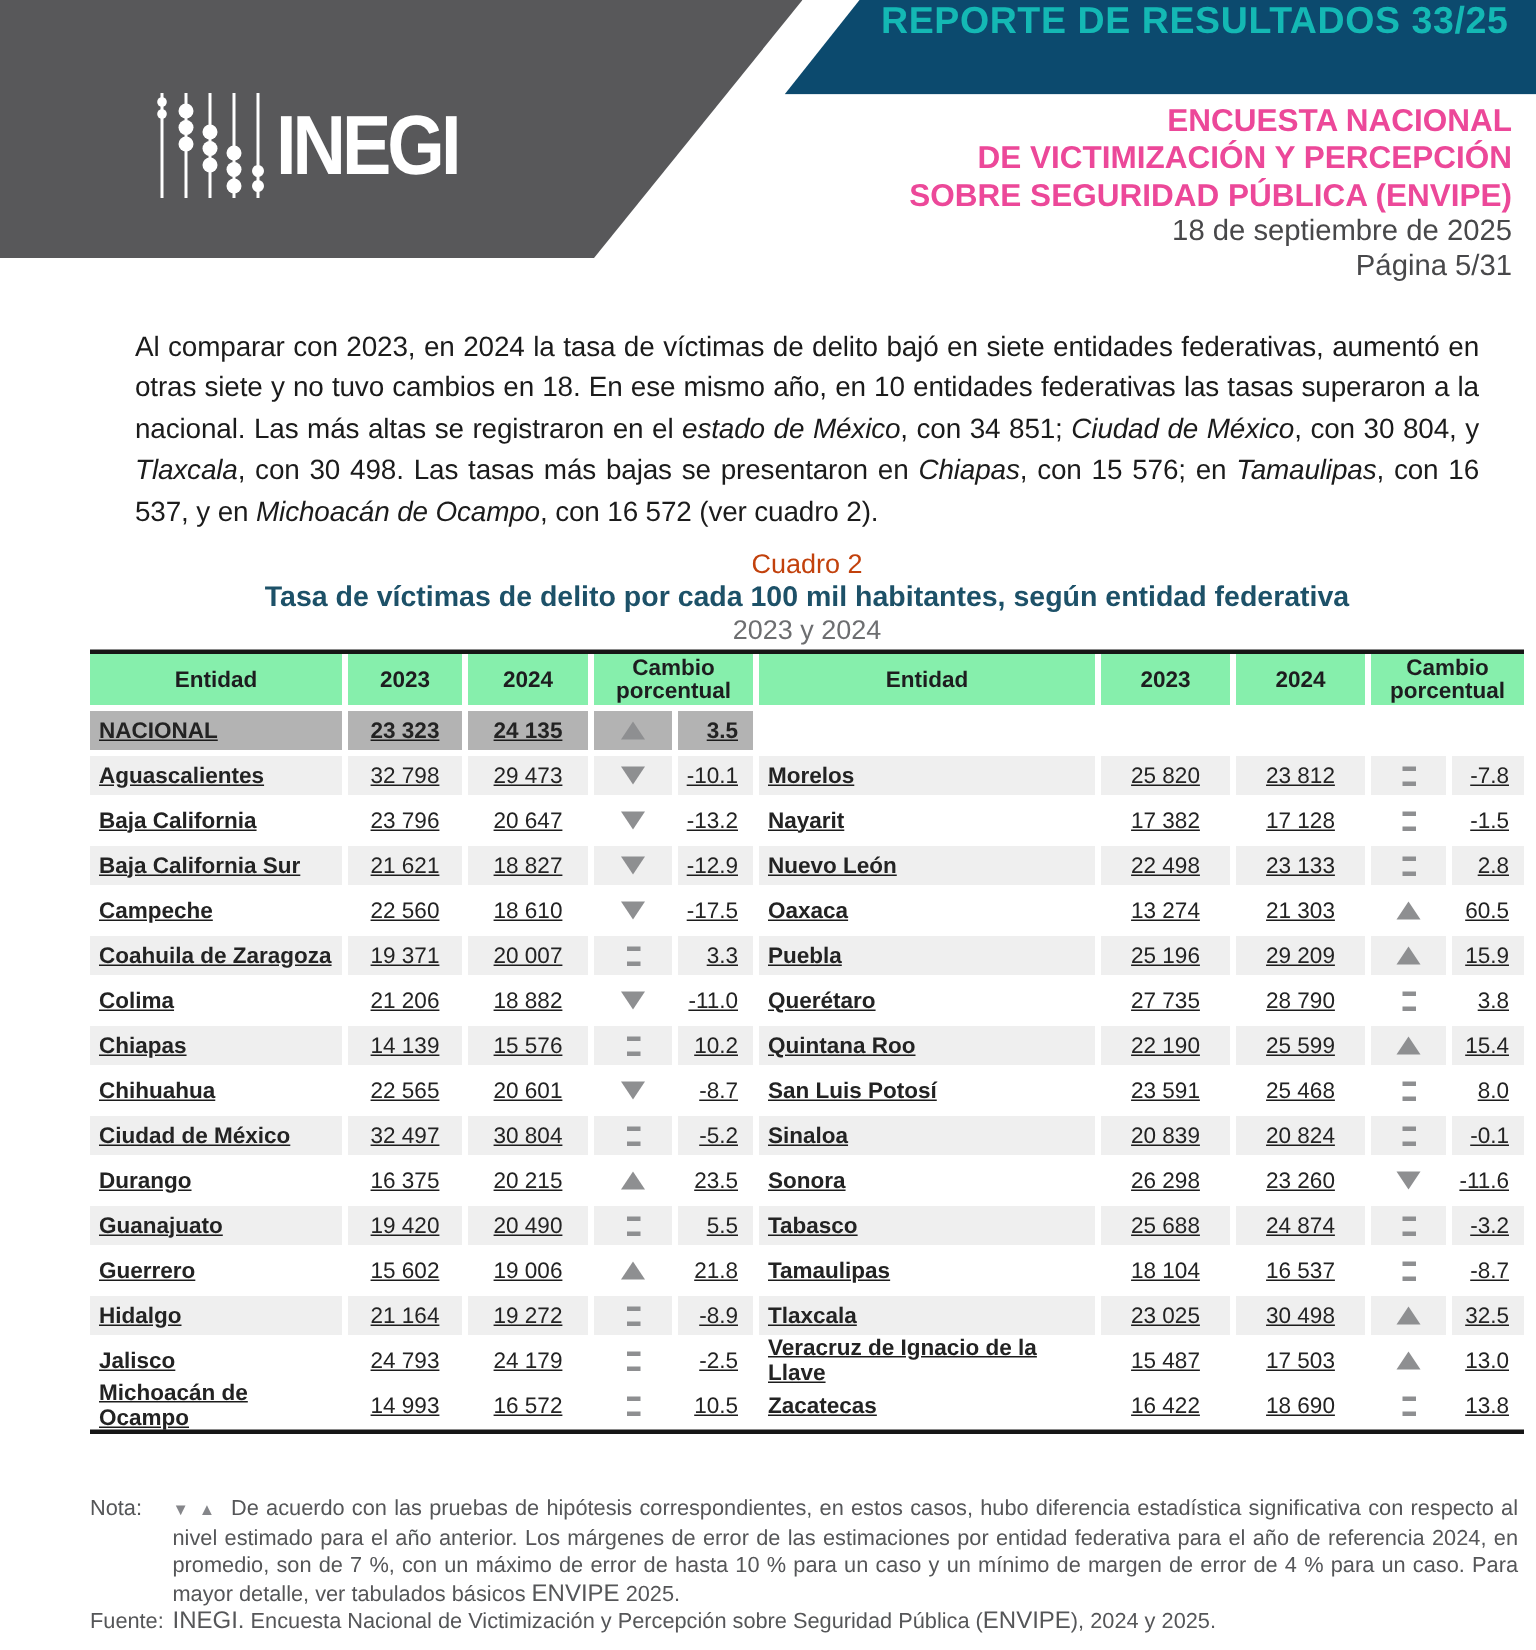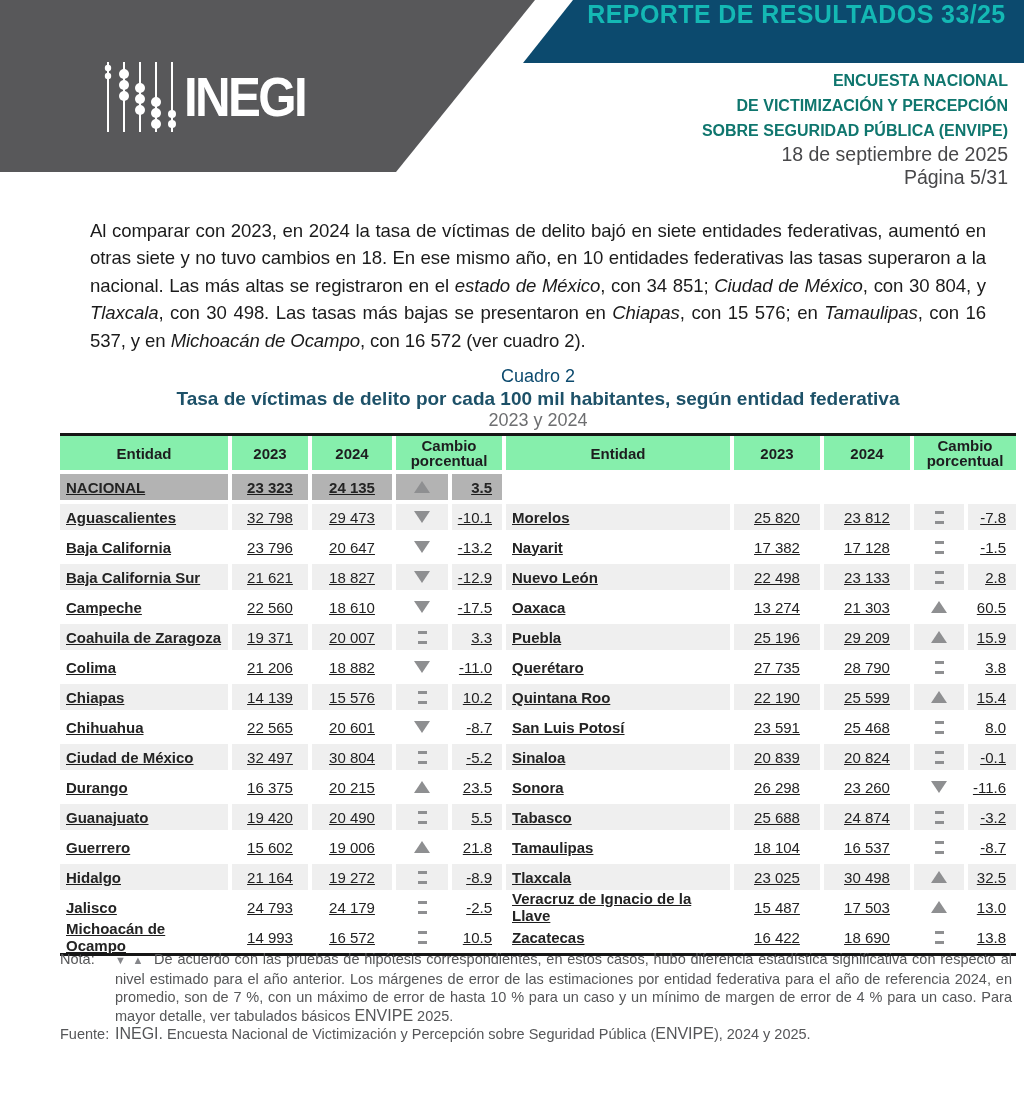--- a/index.html
+++ b/index.html
@@ -10,32 +10,32 @@
   .gray-band{position:absolute;left:0;top:0;width:560px;height:172px;background:#58585a;
              clip-path:polygon(0 0,535px 0,396px 172px,0 172px);}
   .inegi-logo{position:absolute;left:100px;top:58px;display:flex;align-items:center;}
   .inegi-word{color:#ffffff;font-weight:bold;font-size:56px;letter-spacing:-3px;
               transform:scaleX(.88);transform-origin:left center;line-height:1;}
   .navy-band{position:absolute;left:523px;top:0;width:501px;height:63px;background:#0c4a6e;
              clip-path:polygon(50px 0,100% 0,100% 100%,0 100%);
              display:flex;align-items:flex-start;justify-content:center;}
   .navy-band span{color:#14b8b4;font-weight:bold;font-size:25px;letter-spacing:.4px;padding-left:46px;}
   .header-right{position:absolute;right:16px;top:68px;text-align:right;}
-  .hr-bold{font-weight:bold;font-size:16px;color:#0f766e;line-height:25px;}
+  .hr-bold{font-weight:bold;font-size:21px;color:#ec4899;line-height:25px;}
   .hr-reg{font-size:19.5px;color:#48484a;line-height:23px;}
 
   
   .body-paragraph{position:absolute;left:90px;top:198px;width:896px;
                   font-size:18.6px;line-height:27.5px;text-align:justify;
                   color:#1b1b1b;letter-spacing:-.1px;}
   .body-paragraph .it{font-style:italic;}
 
   
   .table-titles{position:absolute;left:60px;top:366px;width:956px;text-align:center;}
-  .tt-caption{font-size:18px;color:#0c4a6e;line-height:21px;}
+  .tt-caption{font-size:18px;color:#c2410c;line-height:21px;}
   .tt-title{font-size:19px;font-weight:bold;color:#1d5168;line-height:23px;}
   .tt-subtitle{font-size:18px;color:#6d6e70;line-height:20px;}
 
   
   .table-wrap{position:absolute;left:60px;top:433px;width:956px;
               border-top:3px solid #161616;border-bottom:3px solid #161616;
               padding-bottom:3px;}
   .thead{display:grid;grid-template-columns:168px 76px 80px 106px 224px 86px 86px 102px;
          column-gap:4px;}
   .th{background:#86efac;color:#1d1d1f;font-weight:bold;font-size:15px;height:34px;
@@ -51,21 +51,21 @@
   .trow.national .cell{background:#b3b3b3;font-weight:bold;}
   .cell.blank{background:transparent !important;}
 
   .tri-up{width:0;height:0;border-left:8px solid transparent;border-right:8px solid transparent;
           border-bottom:12px solid #8e8f91;}
   .tri-down{width:0;height:0;border-left:8px solid transparent;border-right:8px solid transparent;
             border-top:12px solid #8e8f91;}
   .eq-icon{width:9px;height:7px;border-top:3px solid #8e8f91;border-bottom:3px solid #8e8f91;}
 
   
-  .notes{position:absolute;left:60px;top:950px;width:952px;color:#555658;font-size:14.5px;
+  .notes{position:absolute;left:60px;top:997px;width:952px;color:#555658;font-size:14.5px;
          line-height:18.5px;}
   .note-row{display:flex;}
   .note-label{flex:0 0 55px;}
   .note-text{flex:1;text-align:justify;}
   .note-tri{color:#85868a;font-size:11px;letter-spacing:1px;margin-right:4px;}
   .sc{font-size:16px;}
 </style>
 </head>
 <body>
 

